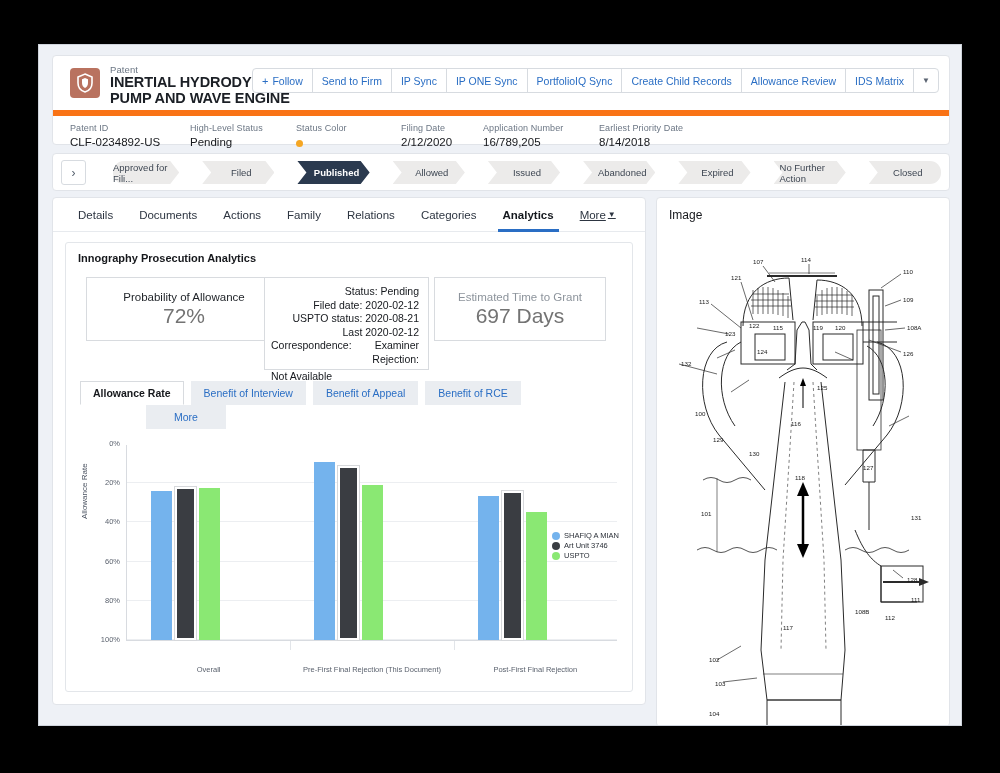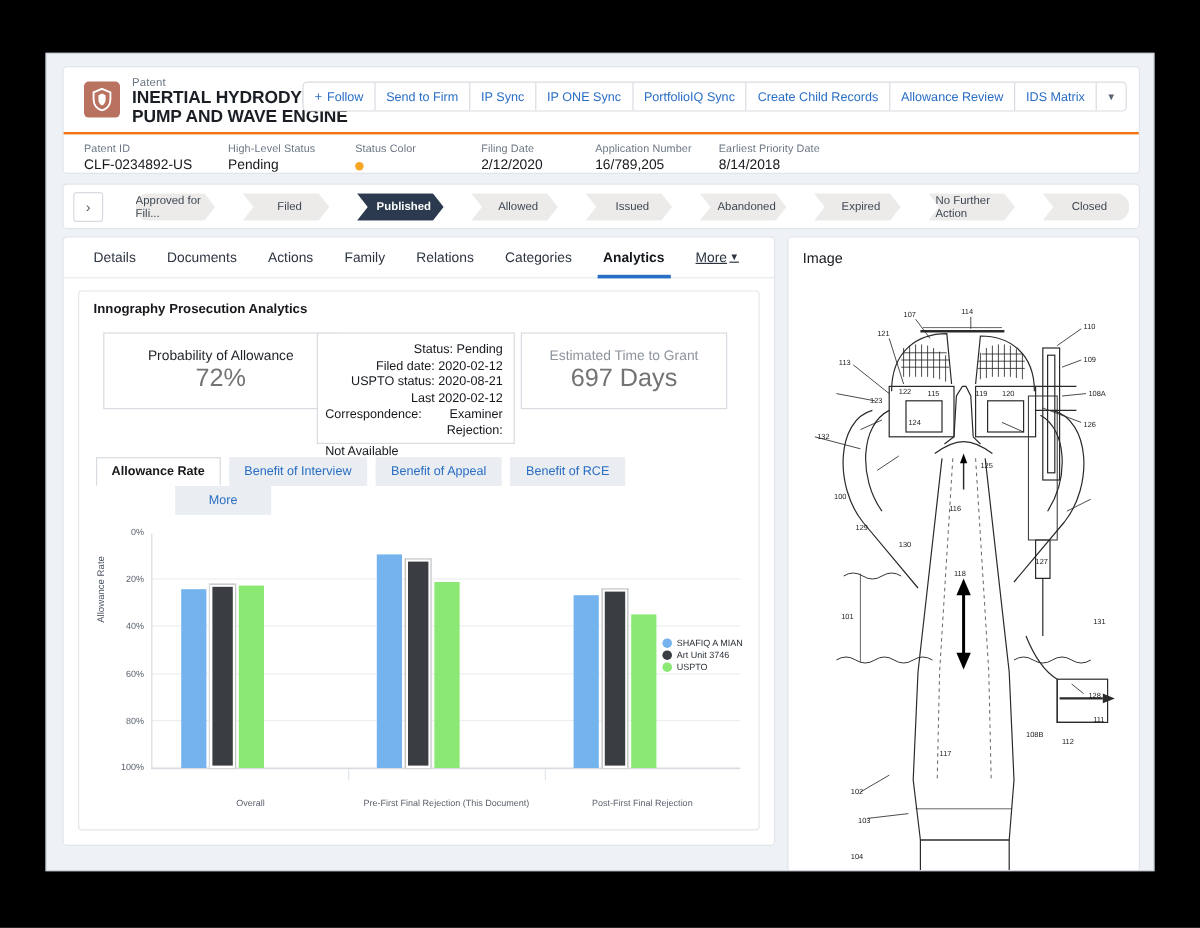--- a/index.html
+++ b/index.html
@@ -55,21 +55,21 @@
     padding: 0 9px; font-size: 10.5px; color: #2a6ec4;
     border-right: 1px solid #d7dbe0;
     white-space: nowrap; cursor: pointer;
   }
   .act:last-child { border-right: none; }
   .act .plus { color: #2a6ec4; margin-right: 4px; font-size: 11px; }
   .act.caret { padding: 0 8px; color: #5b6472; font-size: 8px; }
 
   .hdr-fields {
     position: absolute; left: 0; top: 54px; right: 0; bottom: 0;
-    border-top: 2px solid #f97316;
+    border-top: 6px solid #f97316;
     padding-top: 7px;
     padding-left: 44px;
   }
   .fld { position: absolute; top: 7px; }
   .fld .lbl { font-size: 9px; color: #6b7684; letter-spacing: .1px; }
   .fld .val { font-size: 11.5px; color: #16181c; margin-top: 3px; }
   .dot-orange {
     display: inline-block; width: 7px; height: 7px;
     border-radius: 50%; background: #f5a623; margin-top: 5px;
   }
@@ -262,21 +262,21 @@
         <div class="val">Pending</div>
       </div>
       <div class="fld" style="left:243px;">
         <div class="lbl">Status Color</div>
         <div class="dot-orange"></div>
       </div>
       <div class="fld" style="left:348px;">
         <div class="lbl">Filing Date</div>
         <div class="val">2/12/2020</div>
       </div>
-      <div class="fld" style="left:443px;">
+      <div class="fld" style="left:430px;">
         <div class="lbl">Application Number</div>
         <div class="val">16/789,205</div>
       </div>
       <div class="fld" style="left:546px;">
         <div class="lbl">Earliest Priority Date</div>
         <div class="val">8/14/2018</div>
       </div>
     </div>
   </div>
 

